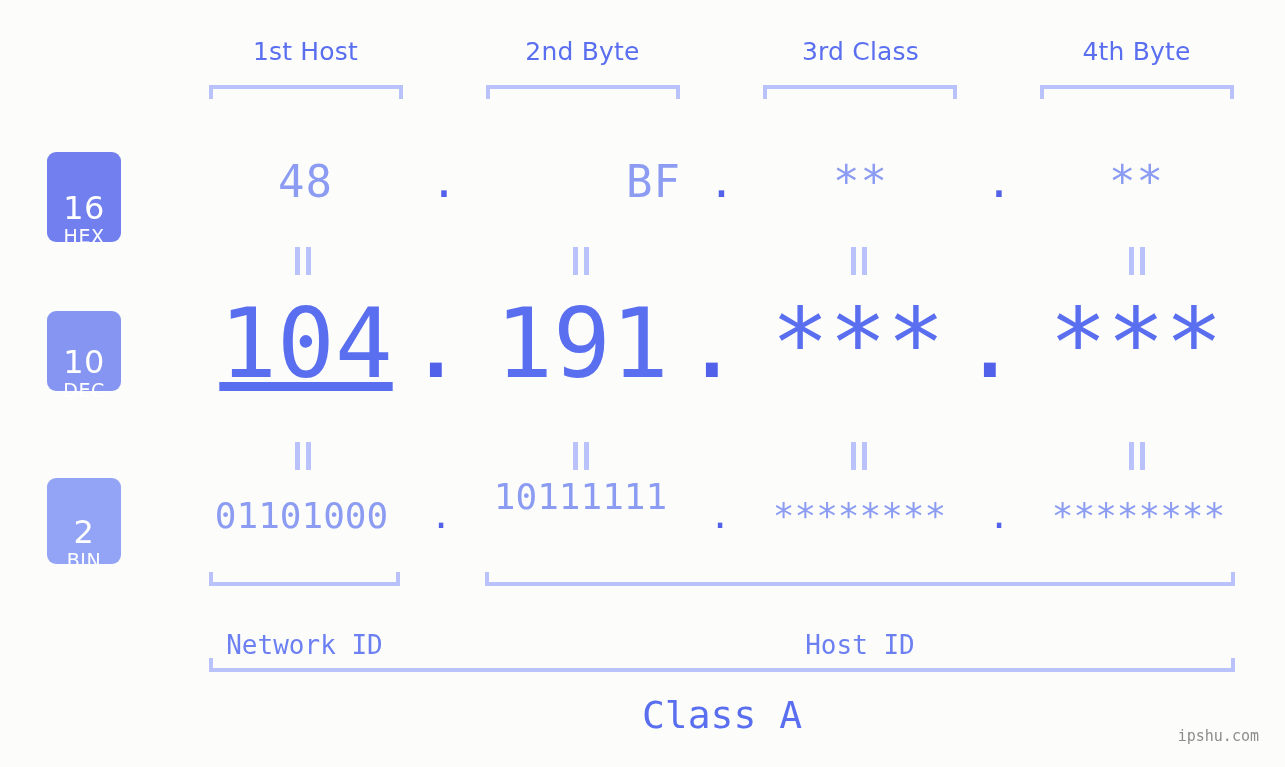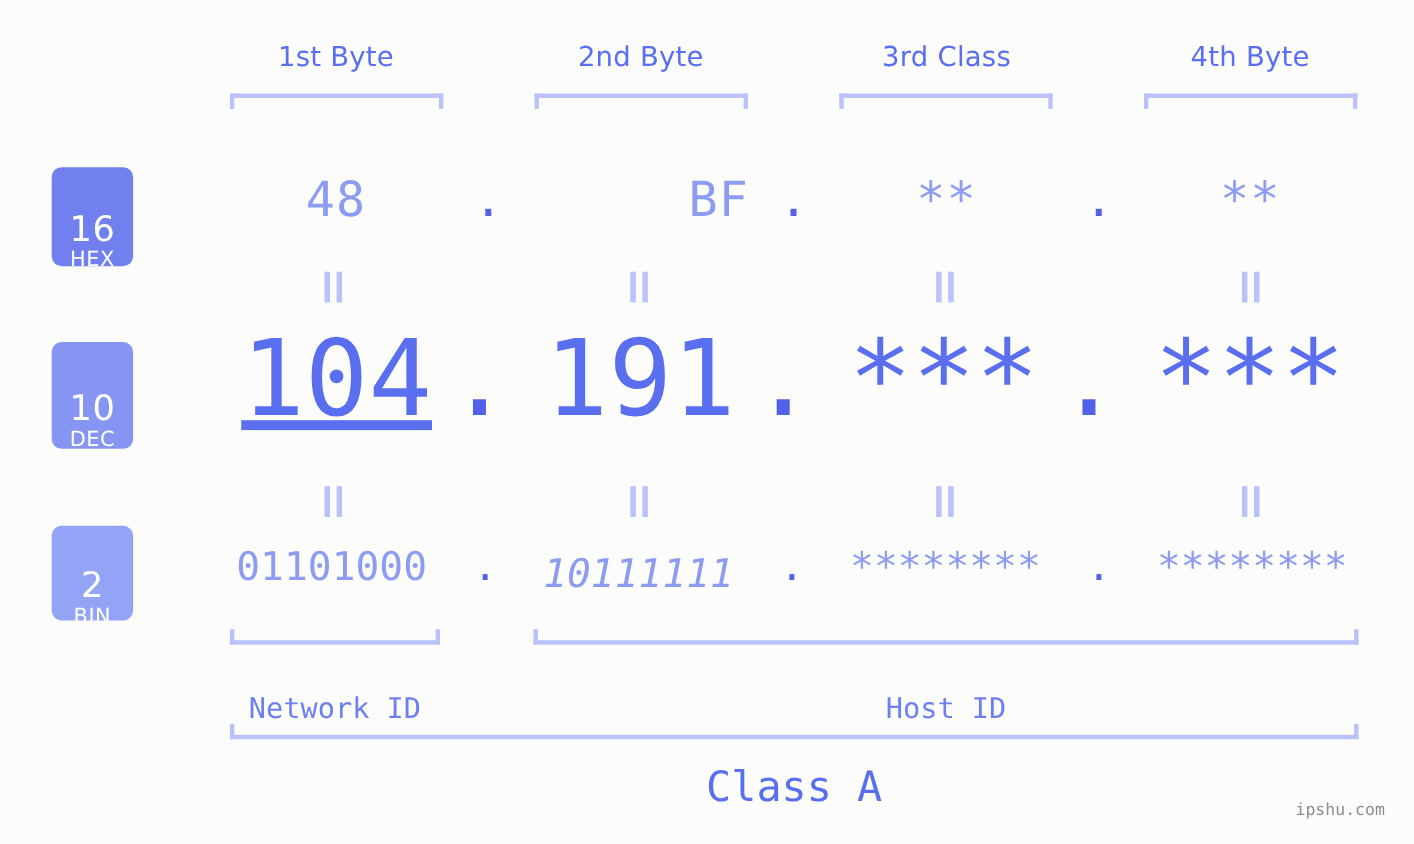--- a/index.html
+++ b/index.html
@@ -154,21 +154,21 @@
     font-size: 15px;
     color: #8d8d8d;
     letter-spacing: 0px;
   }
 </style>
 </head>
 <body style="background: rgb(252, 253, 250);">
 
 <div id="stage">
 
-  <div class="byte-label" style="left:207px; top:37px; width:197px;">1st Byte</div>
+  <div class="byte-label" style="left:207px; top:37px; width:197px;">1st Host</div>
   <div class="byte-label" style="left:484px; top:37px; width:197px;">2nd Byte</div>
   <div class="byte-label" style="left:762px; top:37px; width:197px;">3rd Class</div>
   <div class="byte-label" style="left:1038px; top:37px; width:197px;">4th Byte</div>
 
   <div class="bracket-down" style="left:209px; top:85px; width:194px;"></div>
   <div class="bracket-down" style="left:486px; top:85px; width:194px;"></div>
   <div class="bracket-down" style="left:763px; top:85px; width:194px;"></div>
   <div class="bracket-down" style="left:1040px; top:85px; width:194px;"></div>
 
   <div class="badge" id="badge-hex" style="left: 47px; top: 152px; height: 90px; background: rgb(113, 128, 238);">
@@ -196,21 +196,21 @@
     </div>
   <div class="eqbar" style="left:850px; top:247px;">
       <i></i>
       <i></i>
     </div>
   <div class="eqbar" style="left:1128px; top:247px;">
       <i></i>
       <i></i>
     </div>
 
-  <div class="badge" id="badge-dec" style="left: 47px; top: 311px; height: 97px; background: rgb(134, 149, 241);">
+  <div class="badge" id="badge-dec" style="left: 47px; top: 311px; height: 80px; background: rgb(134, 149, 241);">
     <span class="num">10</span>
     <span class="unit">DEC</span>
   </div>
 
   <div class="row" style="top:0;">
     <div class="cell dec-cell" style="left:200px; top:288px; width:212px;text-decoration:underline;">104</div>
     <div class="dot dot-dec" style="left:396px; top:288px; width:80px;">.</div>
     <div class="cell dec-cell" style="left:476px; top:288px; width:212px;">191</div>
     <div class="dot dot-dec" style="left:672px; top:288px; width:80px;">.</div>
     <div class="cell dec-cell" style="left:752px; top:288px; width:212px;">***</div>
@@ -236,21 +236,21 @@
     </div>
 
   <div class="badge" id="badge-bin" style="left: 47px; top: 478px; height: 86px; background: rgb(147, 163, 245);">
     <span class="num">2</span>
     <span class="unit">BIN</span>
   </div>
 
   <div class="row" style="top:0;">
     <div class="cell bin-cell" style="left:203px; top:495px; width:197px;">01101000</div>
     <div class="dot dot-bin" style="left:400px; top:495px; width:82px;">.</div>
-    <div class="cell bin-cell" style="left:482px; top:502px; width:197px;font-style:italic;">10111111</div>
+    <div class="cell bin-cell" style="left:482px; top:476px; width:197px;">10111111</div>
     <div class="dot dot-bin" style="left:679px; top:495px; width:82px;">.</div>
     <div class="cell bin-cell" style="left:761px; top:495px; width:197px;">********</div>
     <div class="dot dot-bin" style="left:958px; top:495px; width:82px;">.</div>
     <div class="cell bin-cell" style="left:1040px; top:495px; width:197px;">********</div>
   </div>
 
   <div class="bracket-up" style="left:209px; top:572px; width:191px;"></div>
   <div class="bracket-up" style="left:485px; top:572px; width:750px;"></div>
 
   <div class="section-label" style="left:209px; top:613px; width:191px;">Network ID</div>

